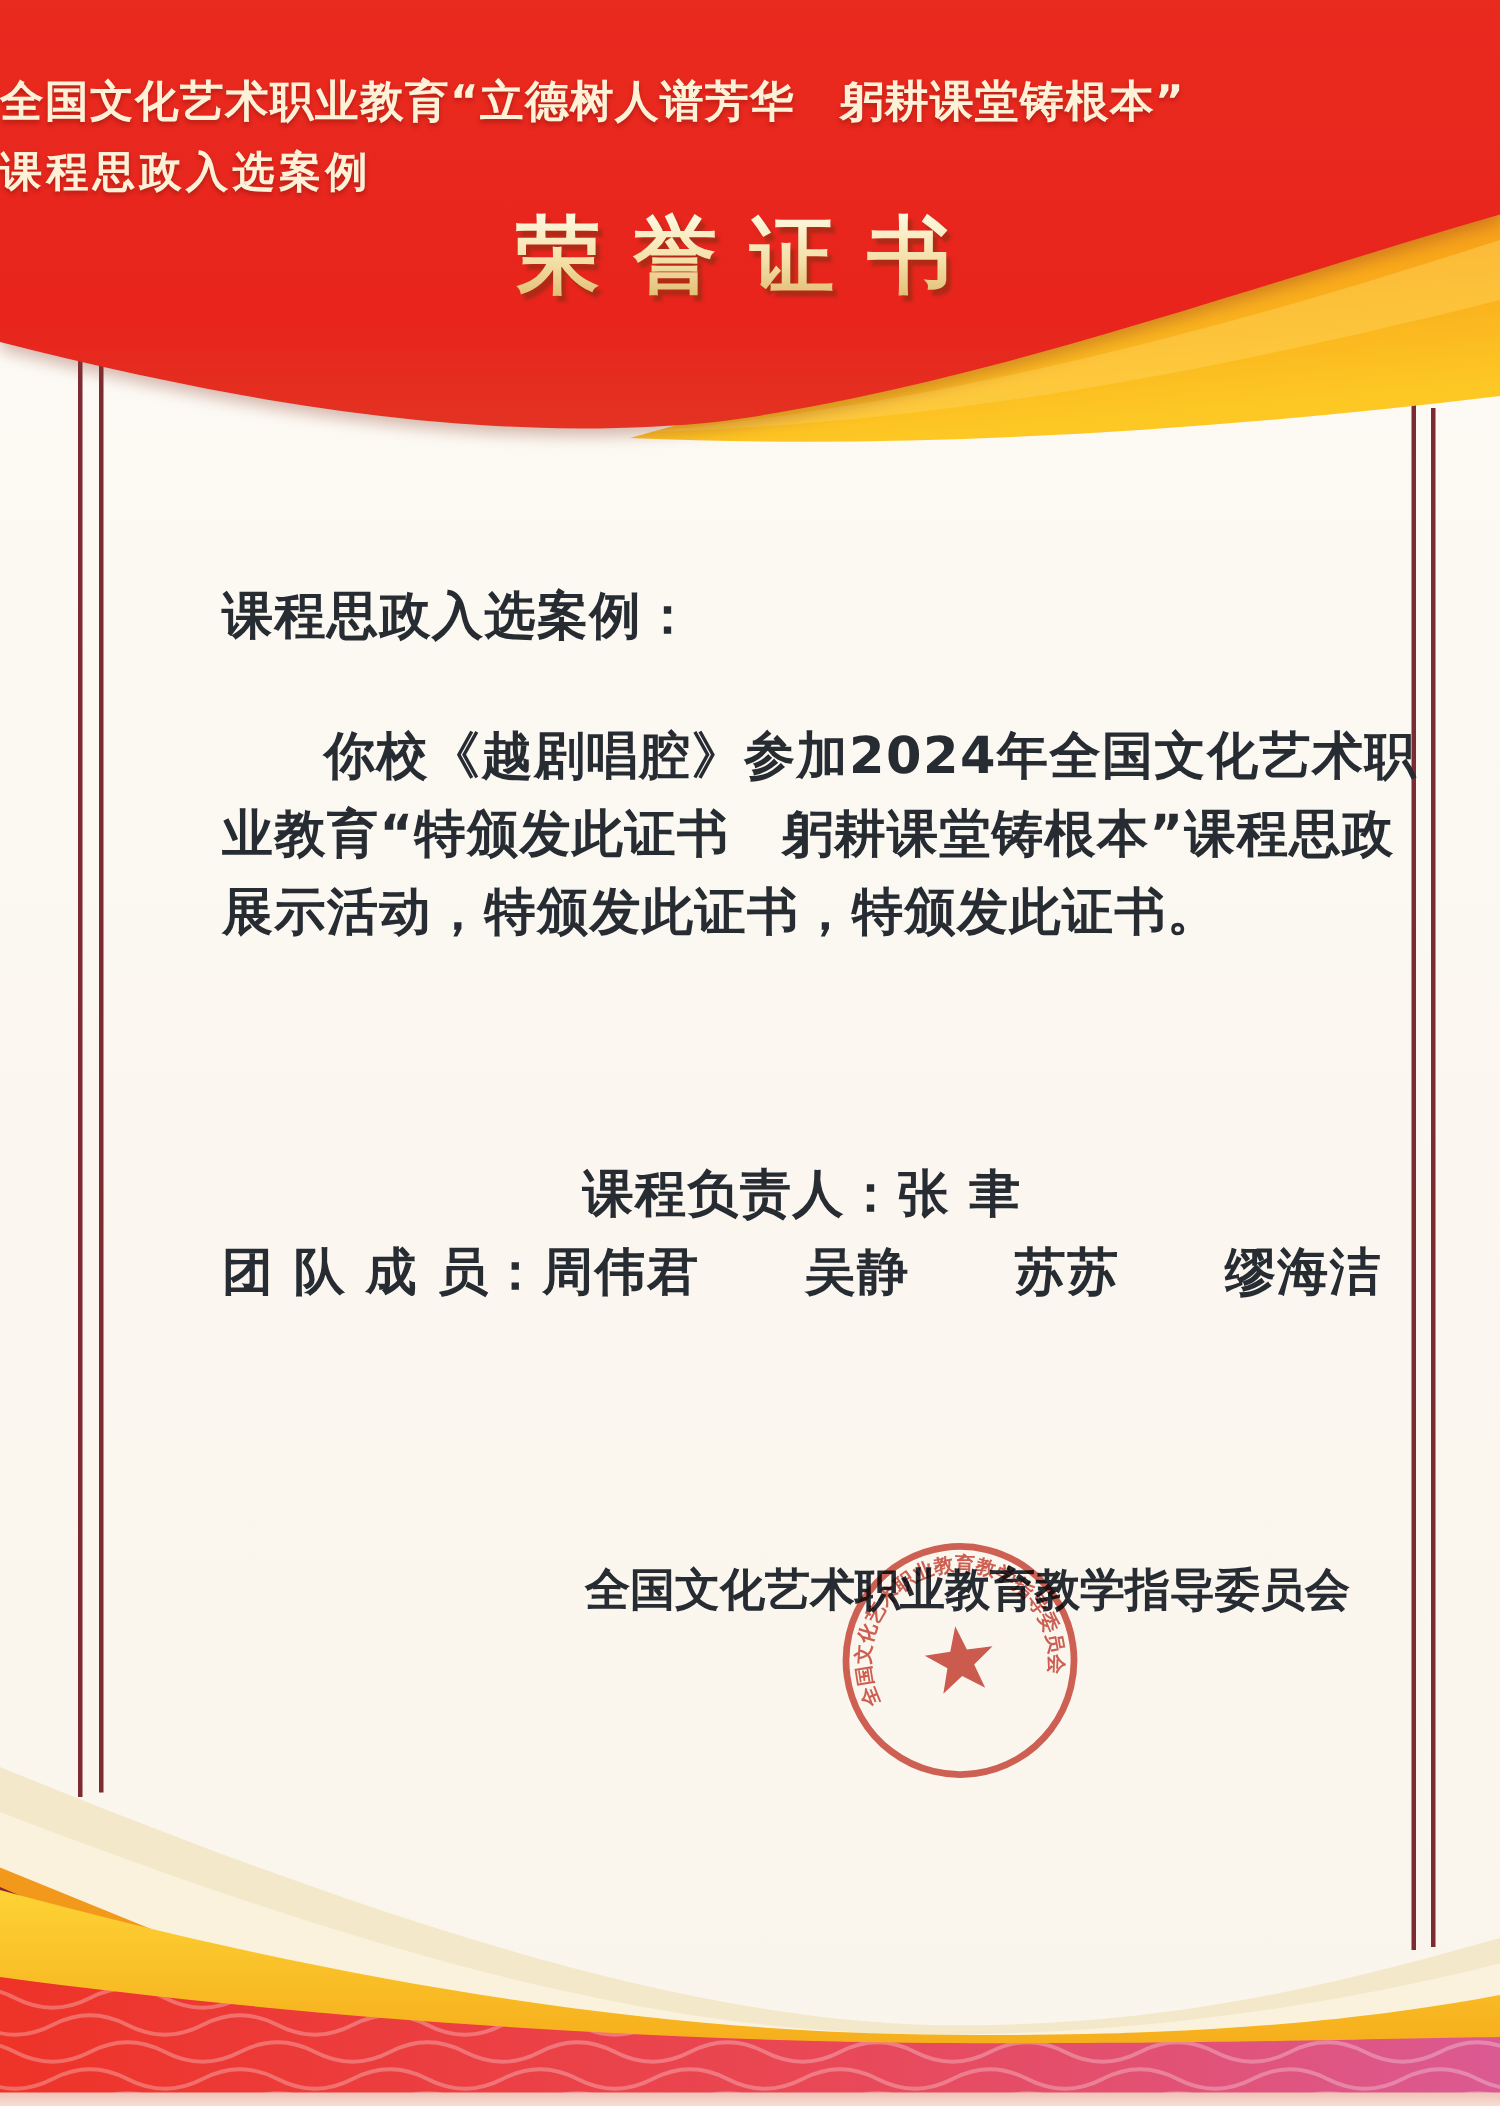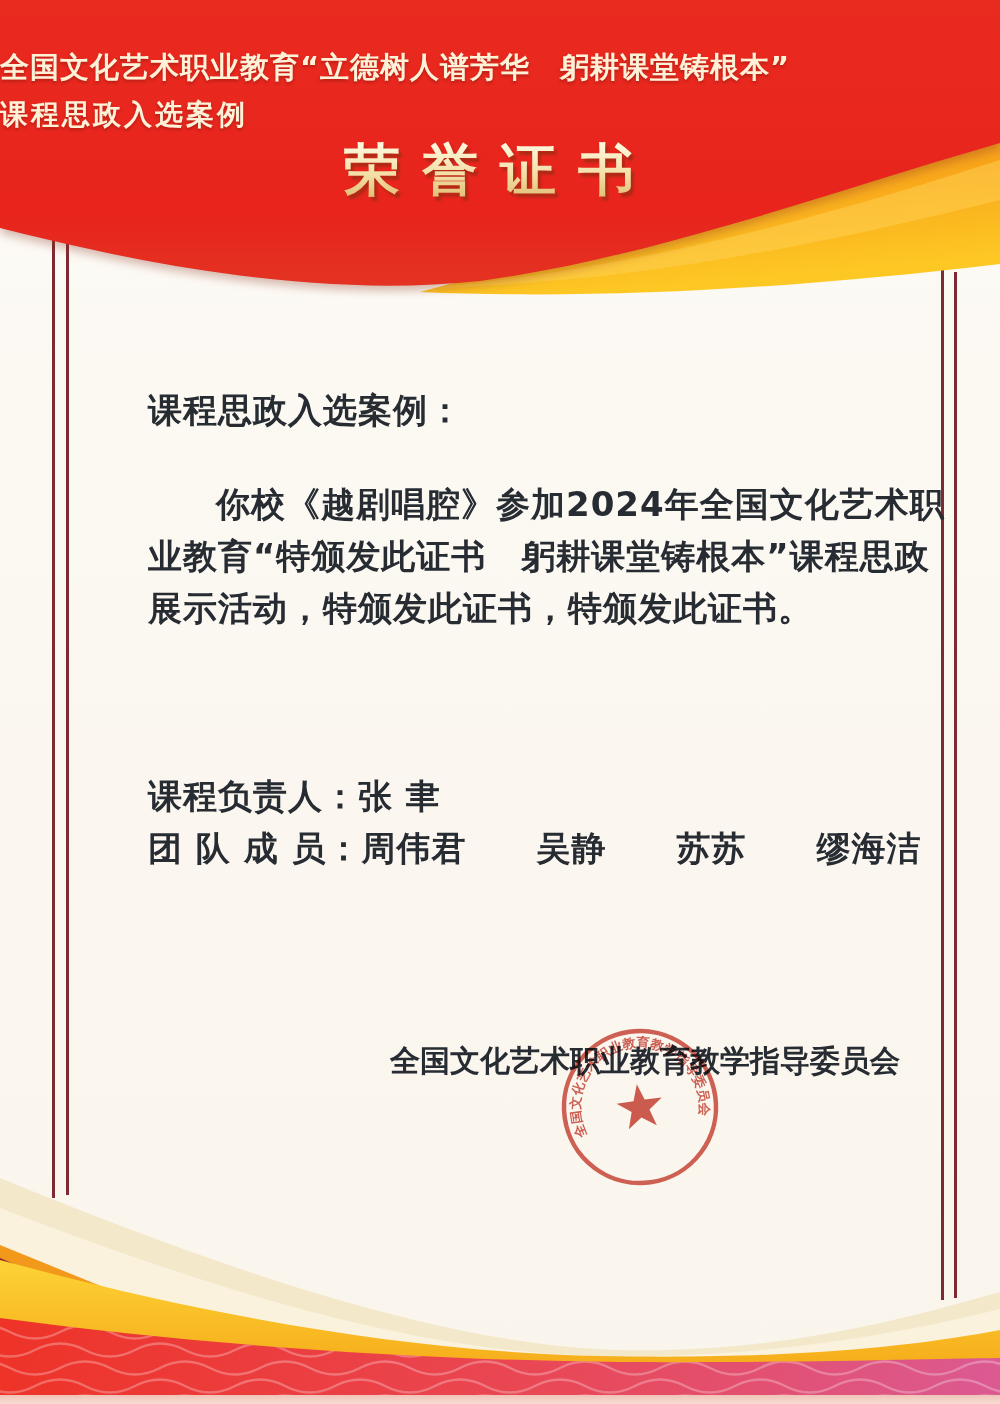--- a/index.html
+++ b/index.html
@@ -30,21 +30,21 @@
     -webkit-background-clip:text;background-clip:text;color:transparent;
     filter:drop-shadow(3px 4px 1px rgba(130,45,15,.55));
   }
   
   .body-text{color:#272c33;font-weight:600;z-index:4;position:absolute;}
   .recipient{left:148px;top:388px;font-size:34px;letter-spacing:1px;}
   .citation{left:148px;top:446px;width:760px;font-size:34px;line-height:52px;margin-top:32px;}
   .citation-line{white-space:nowrap;letter-spacing:1px;}
   .citation-line.first{text-indent:68px;}
   .credits{left:148px;top:770px;font-size:34px;line-height:52px;}
-  .credit-line{white-space:nowrap;letter-spacing:1px;}
+  .credit-line{white-space:nowrap;letter-spacing:1px;text-align:center;}
   
   .signature{position:absolute;left:345px;top:1036px;width:600px;text-align:center;
              color:#272c33;font-weight:600;font-size:30px;line-height:49px;z-index:4;}
   .sig-line{white-space:nowrap;}
   
   .seal{position:absolute;left:553px;top:1020px;width:174px;height:174px;z-index:5;
         mix-blend-mode:multiply;opacity:.92;}
 </style>
 </head>
 <body>

